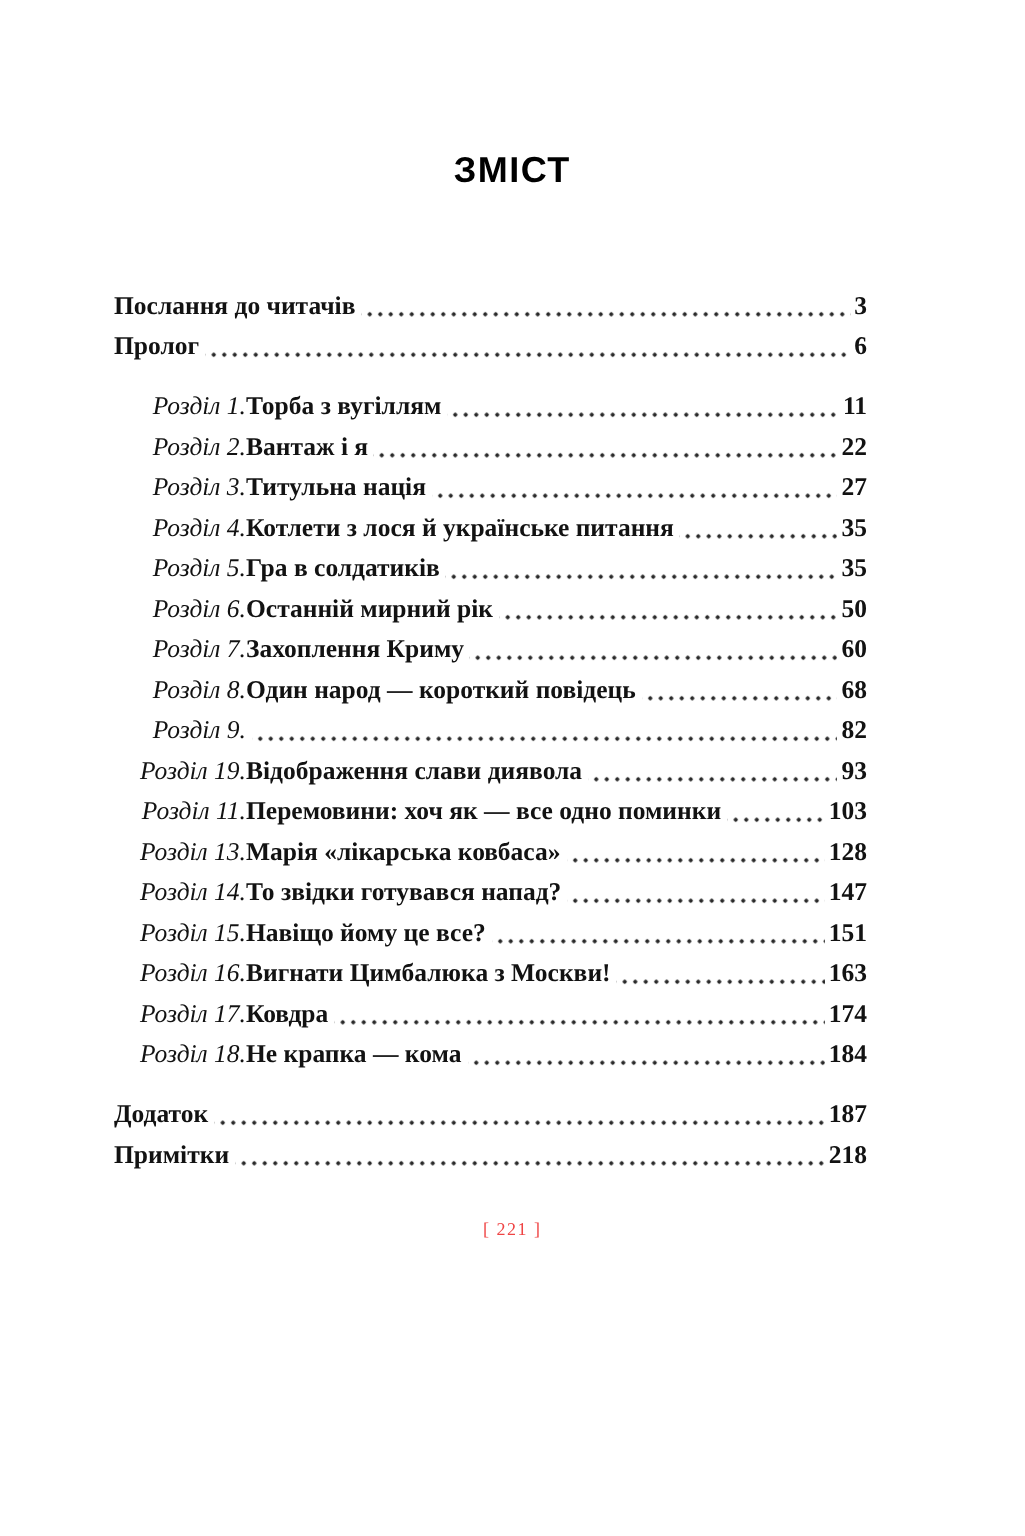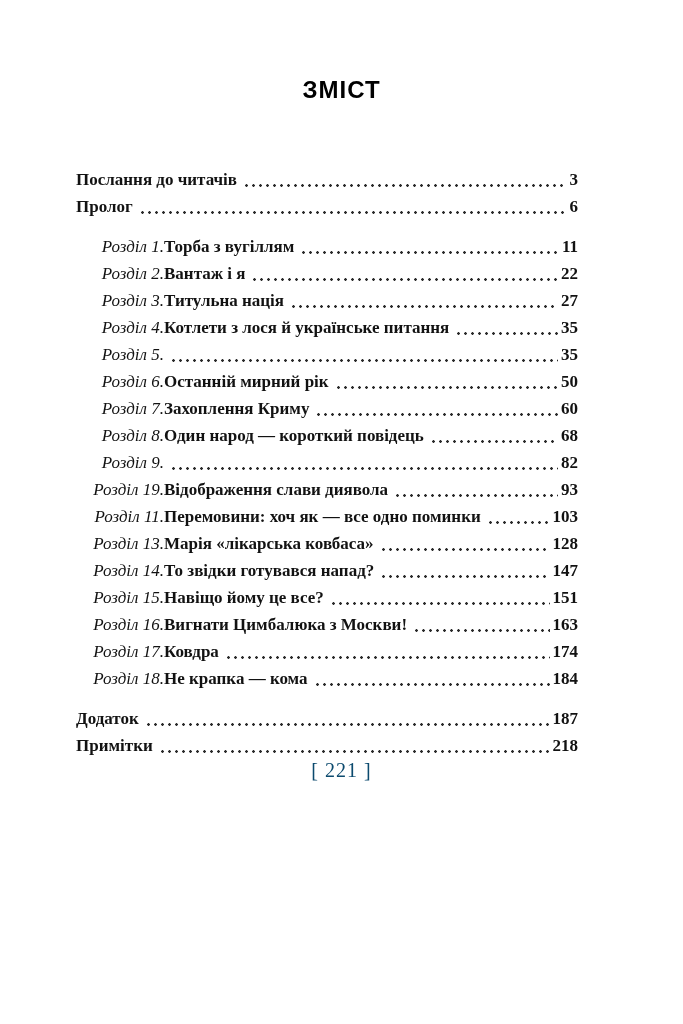--- a/index.html
+++ b/index.html
@@ -3,21 +3,21 @@
 <meta charset="utf-8">
 <style>
   * { margin: 0; padding: 0; box-sizing: border-box; }
   html, body { background: #ffffff; }
   .page {
     position: relative;
     width: 683px;
     height: 1024px;
     background: #ffffff;
     margin: 0 auto;
-    padding-top: 76px;
+    padding-top: 100px;
     overflow: hidden;
     font-family: "Liberation Serif", serif;
     color: #121212;
   }
   .book-title {
     text-align: center;
     font-family: "Liberation Sans", sans-serif;
     font-weight: 700;
     font-size: 24px;
     letter-spacing: 1px;
@@ -57,25 +57,26 @@
     background-size: 7px 7px;
     background-repeat: repeat-x;
     background-position: left 2px bottom 4px;
   }
   .entry-page {
     font-weight: 700;
     flex: 0 0 auto;
     text-align: right;
   }
   .footer-folio {
+    margin-top: 29px;
     text-align: center;
-    font-size: 20px;
+    font-size: 12px;
     font-weight: 400;
     letter-spacing: 1px;
-    color: #0c4a6e;
+    color: #ef4444;
   }
 </style>
 </head>
 <body>
 
 <div class="page">
   <h1 class="book-title">ЗМІСТ</h1>
 
   <div class="toc">
       <div class="toc-group">
@@ -112,20 +113,21 @@
     <span class="entry-page">27</span>
   </div>
         <div class="toc-row">
     <span class="chapter-label">Розділ 4.</span>
     <span class="entry-title">Котлети з лося й українське питання</span>
     <span class="dot-leader"></span>
     <span class="entry-page">35</span>
   </div>
         <div class="toc-row">
     <span class="chapter-label">Розділ 5.</span>
+    <span class="entry-title">Гра в солдатиків</span>
     <span class="dot-leader"></span>
     <span class="entry-page">35</span>
   </div>
         <div class="toc-row">
     <span class="chapter-label">Розділ 6.</span>
     <span class="entry-title">Останній мирний рік</span>
     <span class="dot-leader"></span>
     <span class="entry-page">50</span>
   </div>
         <div class="toc-row">

